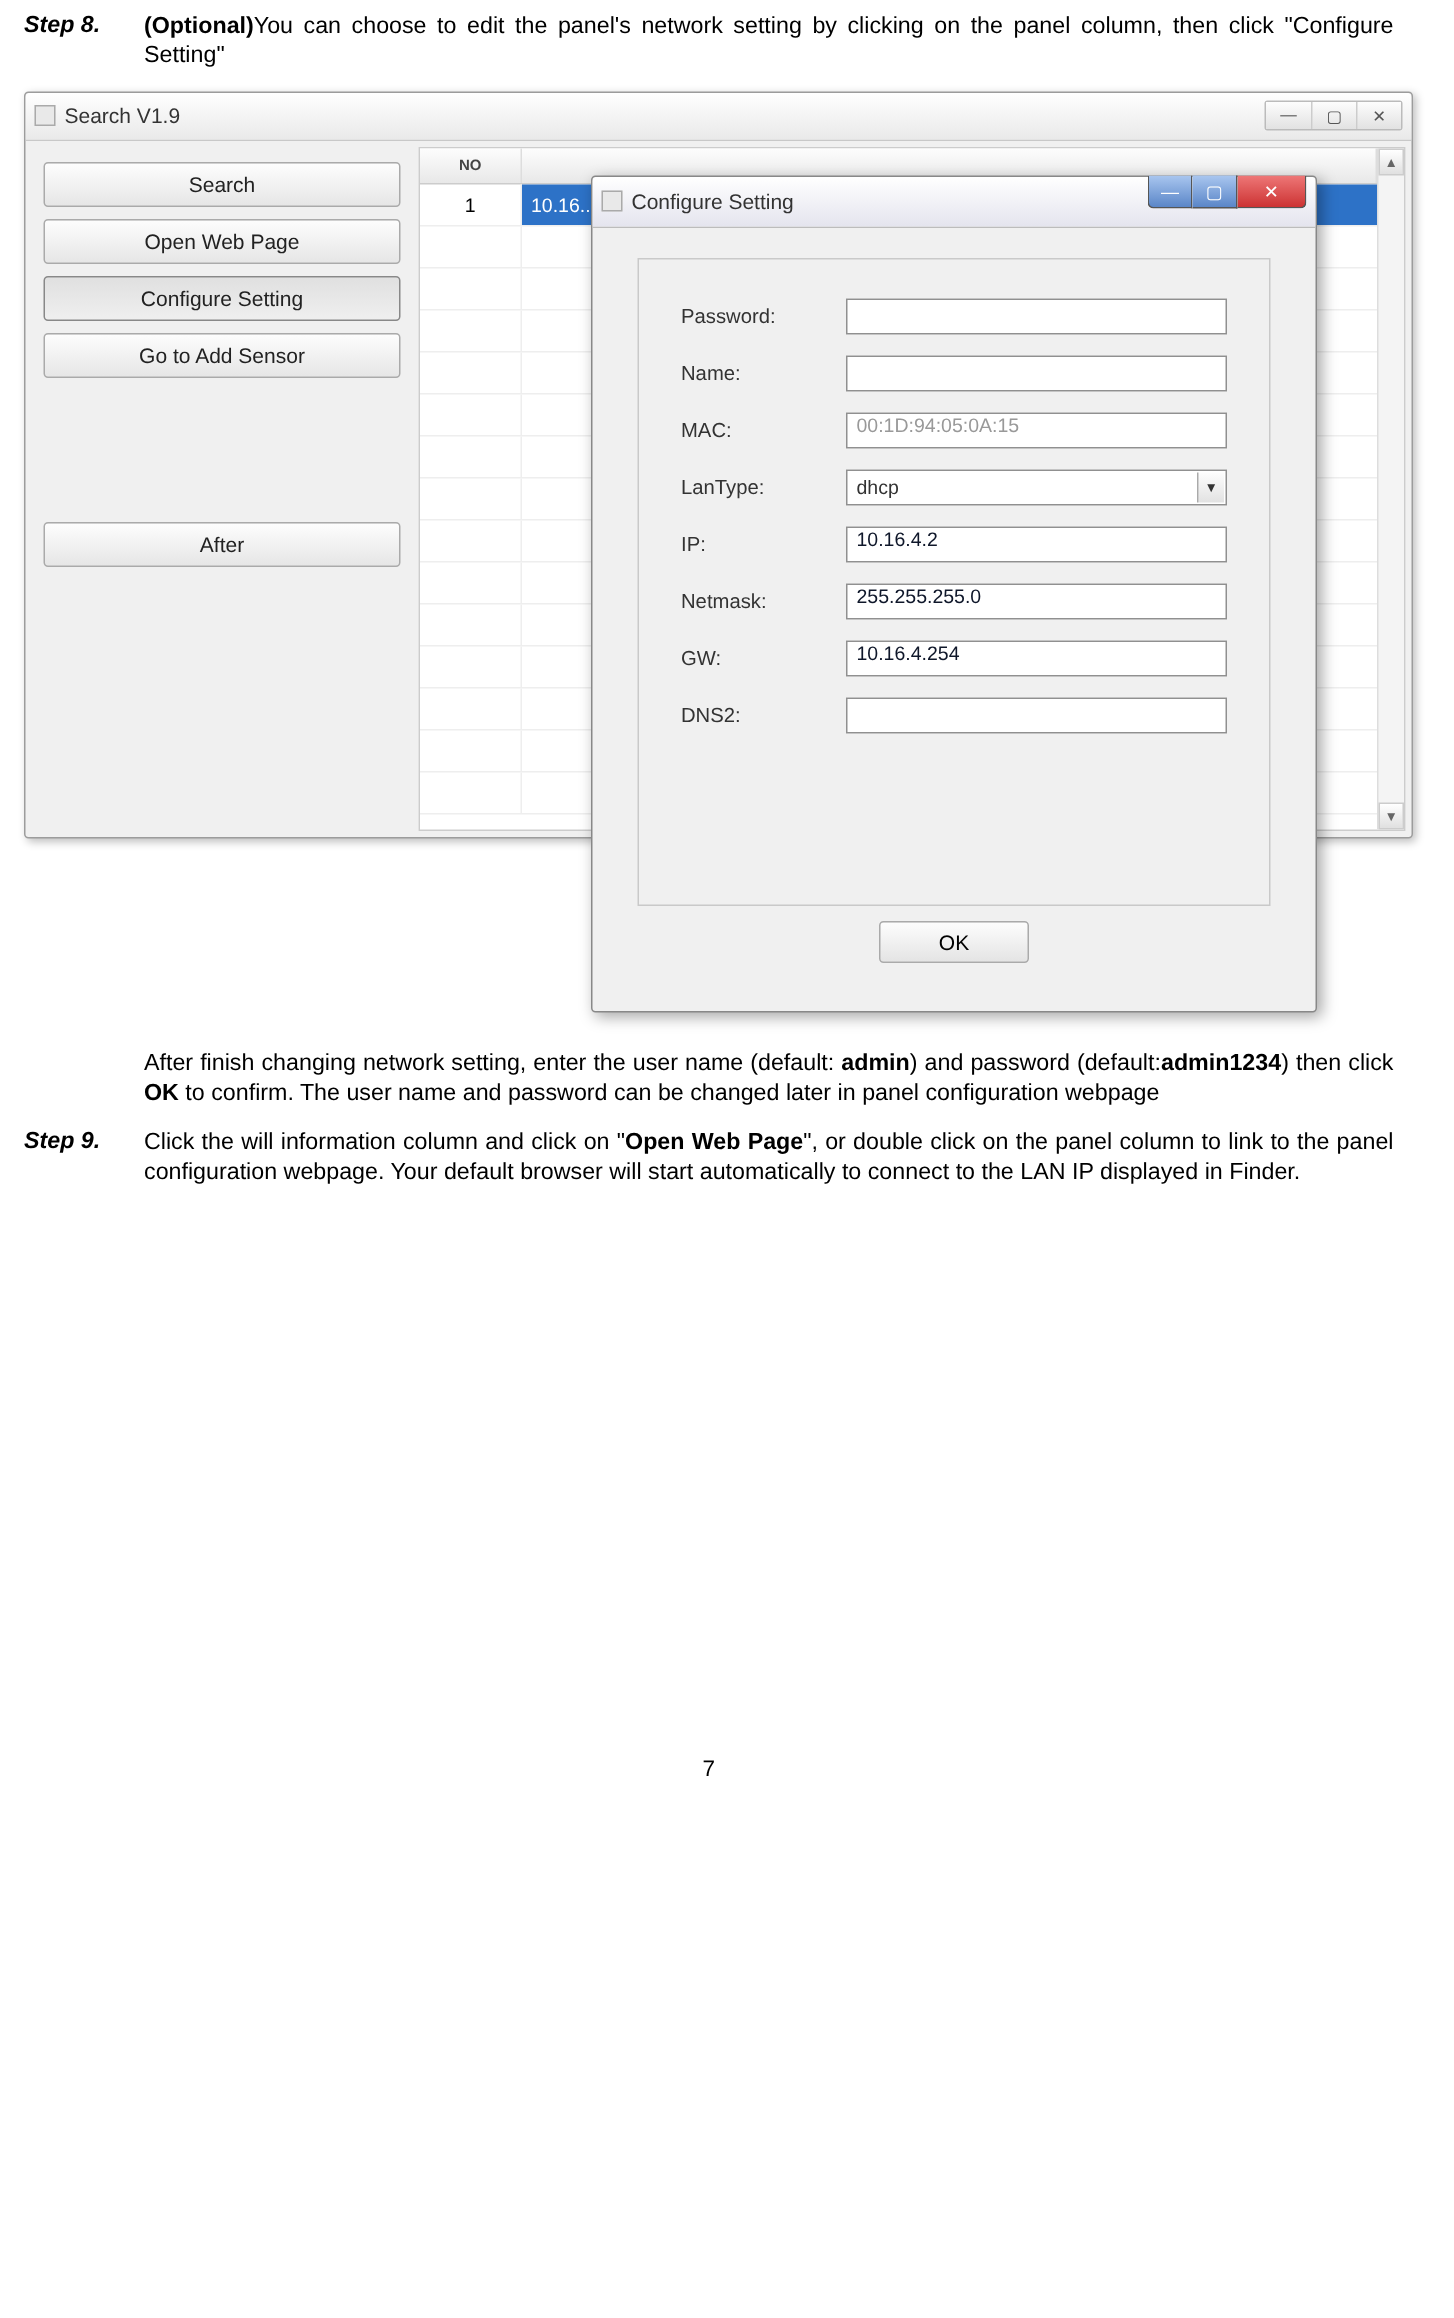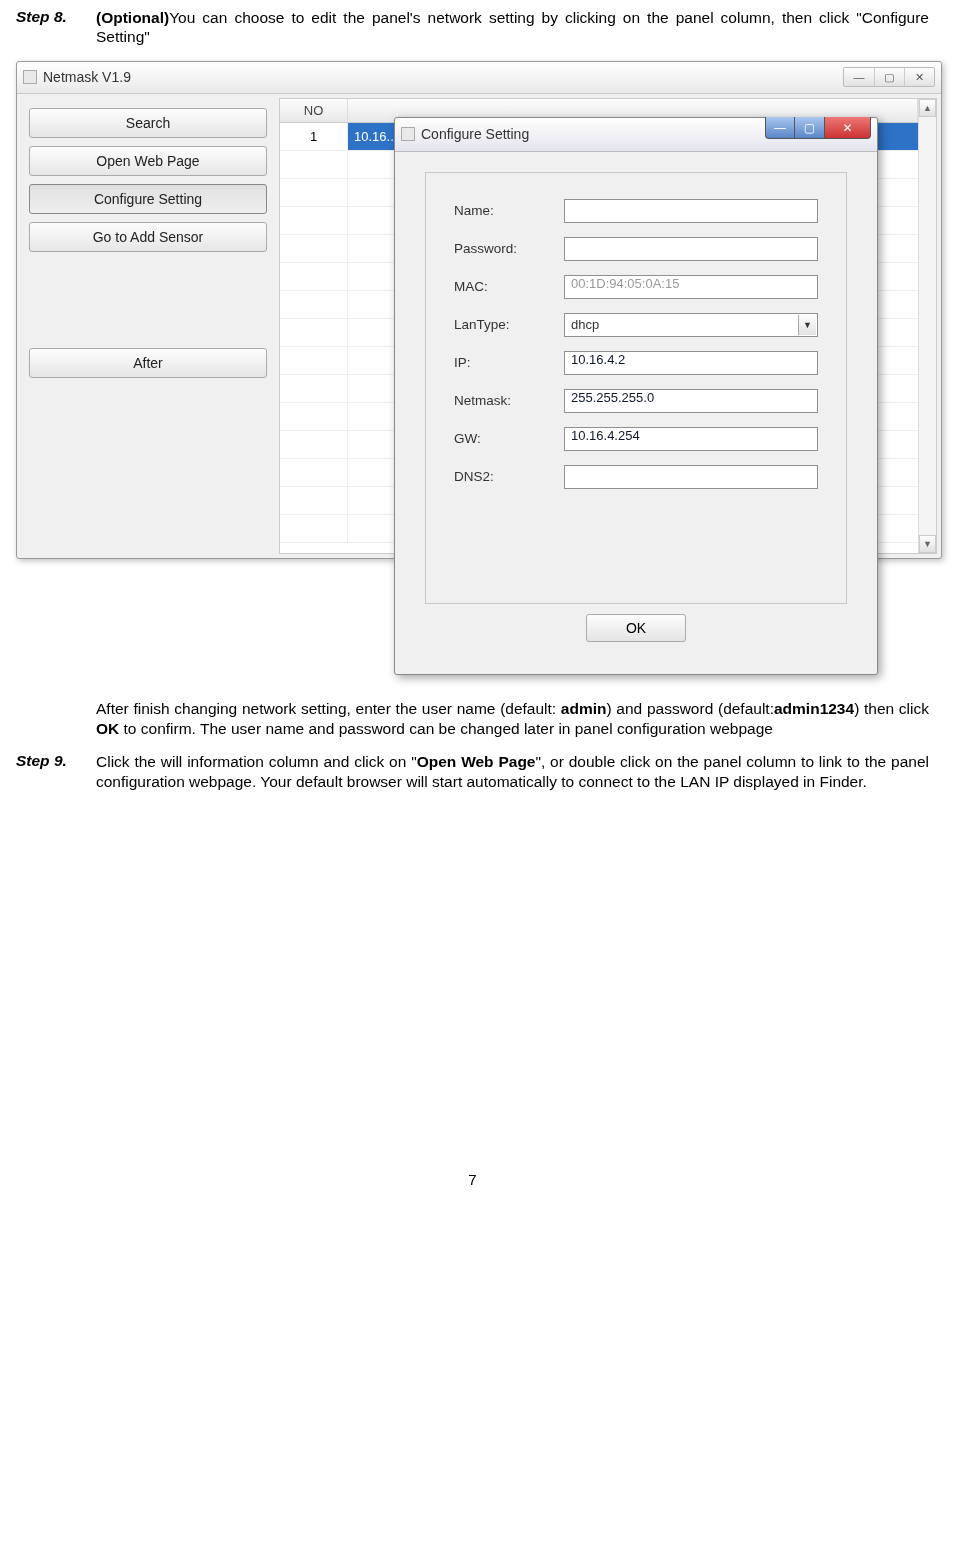--- a/index.html
+++ b/index.html
@@ -40,21 +40,21 @@
     .side-btn {
       width: 100%; height: 30px; background: linear-gradient(#fdfdfd,#e6e6e6);
       border: 1px solid #aaa; border-radius: 3px; margin-bottom: 8px;
       font-size: 14px; color:#222; display:flex;align-items:center;justify-content:center;
     }
     .side-btn.pressed { background: linear-gradient(#e0e0e0,#efefef); border-color:#888; }
     .side-gap { height: 88px; }
     .finder-main { flex:1; background:#fff; border:1px solid #ccc; display:flex; position:relative;}
     .table { flex:1; display:flex; flex-direction:column; }
     .thead { display:flex; background:linear-gradient(#fdfdfd,#e8e8e8); border-bottom:1px solid #ccc; height:24px;}
-    .th { border-right:1px solid #ddd; font-size:13px; display:flex;align-items:center;justify-content:center;color:#444;font-weight:normal;}
+    .th { border-right:1px solid #ddd; font-size:10px; display:flex;align-items:center;justify-content:center;color:#444;font-weight:bold;}
     .th1{width:68px;} .th2{flex:1;}
     .tbody { flex:1; display:flex; flex-direction:column; position:relative;}
     .tr { display:flex; height:28px; border-bottom:1px solid #eee;}
     .td1{width:68px;border-right:1px solid #eee;font-size:13px;display:flex;align-items:center;justify-content:center;}
     .td2{flex:1;font-size:13px;display:flex;align-items:center;padding-left:6px;color:#fff;background:#2d72c7;}
     .vscroll{width:18px;background:#f4f4f4;border-left:1px solid #ddd;display:flex;flex-direction:column;}
     .vsbtn{height:18px;background:linear-gradient(#fff,#e0e0e0);border:1px solid #ccc;font-size:9px;display:flex;align-items:center;justify-content:center;color:#666;}
     .vstrack{flex:1;}
 
     
@@ -96,21 +96,21 @@
     <div class="step-body">
       <span class="bold">(Optional)</span><span>You can choose to edit the panel's network setting by clicking on the panel column, then click "Configure Setting"</span>
     </div>
   </div>
 
   <div class="screenshot-block">
 
     <div class="finder-window">
       <div class="finder-titlebar">
         <div class="app-icon"></div>
-        <span>Netmask V1.9</span>
+        <span>Search V1.9</span>
         <div class="win-btns">
           <div class="win-btn">—</div>
           <div class="win-btn">▢</div>
           <div class="win-btn">✕</div>
         </div>
       </div>
       <div class="finder-body">
         <div class="finder-sidebar">
           <div class="side-btn">Search</div>
           <div class="side-btn">Open Web Page</div>
@@ -203,25 +203,25 @@
         <span>Configure Setting</span>
         <div class="win7-btns">
           <div class="w7 min">—</div>
           <div class="w7 max">▢</div>
           <div class="w7 close">✕</div>
         </div>
       </div>
       <div class="config-body">
         <div class="config-inner">
           <div class="frow">
+              <div class="flabel">Password:</div>
+              <div class="finput"></div>
+            </div>
+          <div class="frow">
               <div class="flabel">Name:</div>
-              <div class="finput"></div>
-            </div>
-          <div class="frow">
-              <div class="flabel">Password:</div>
               <div class="finput"></div>
             </div>
           <div class="frow">
               <div class="flabel">MAC:</div>
               <div class="finput disabled">00:1D:94:05:0A:15</div>
             </div>
           <div class="frow">
               <div class="flabel">LanType:</div>
               <div class="fselect">
                 <span>dhcp</span>

